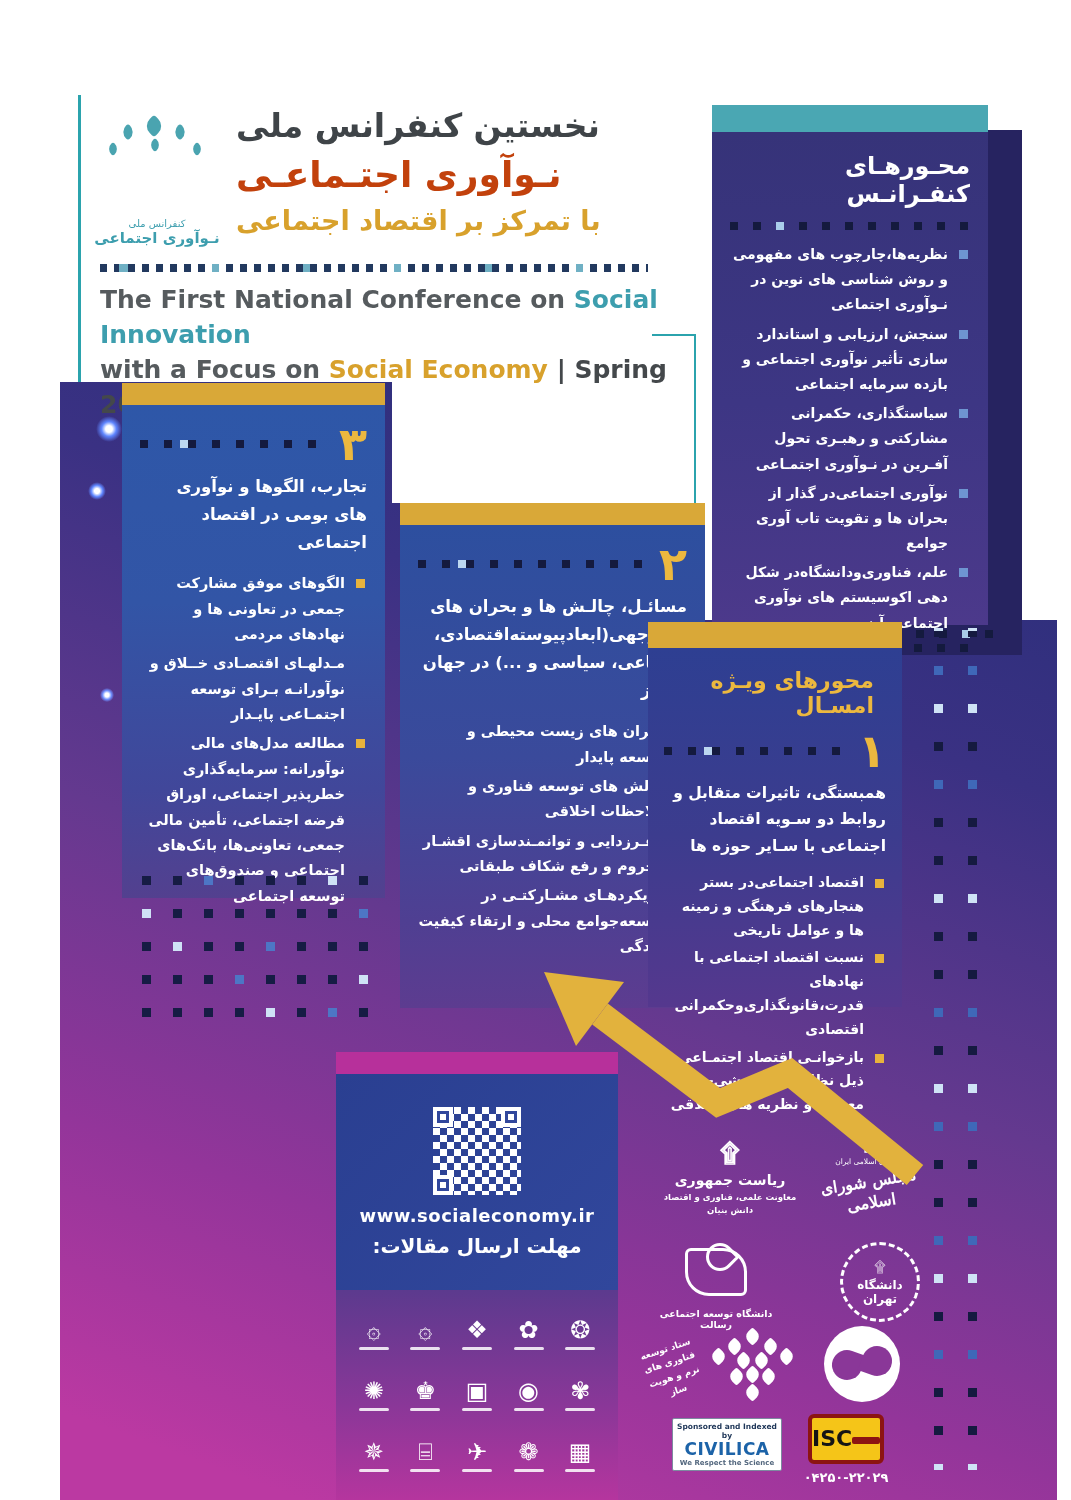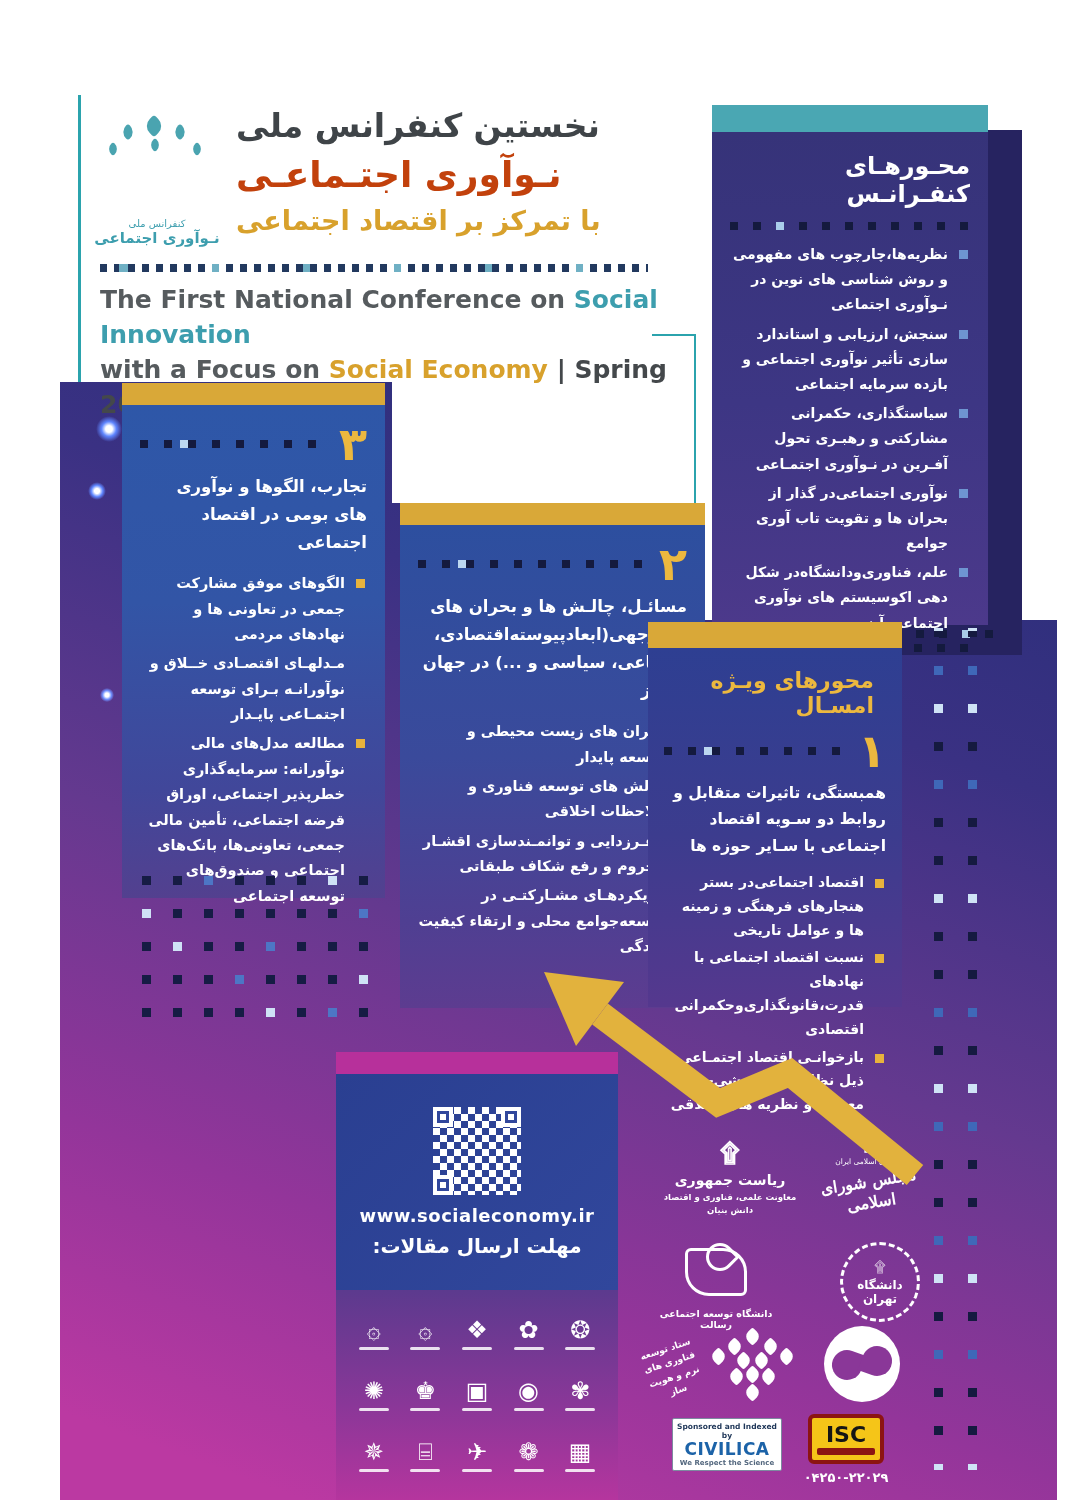--- a/index.html
+++ b/index.html
@@ -171,21 +171,21 @@
   .sp-barakat{left:812px;top:1326px;width:100px;}
   .bk-circle{width:76px;height:76px;margin:0 auto;border-radius:50%;background:#fff;position:relative;overflow:hidden;}
   .bk-circle i{position:absolute;width:30px;height:30px;border-radius:50% 0 50% 50%;background:#8a3798;}
   .bk1{left:8px;top:24px;transform:rotate(20deg);} .bk2{left:38px;top:20px;transform:rotate(200deg);}
   .sp-civilica{left:672px;top:1418px;width:110px;background:#fff;border:1px solid #7d8aa0;border-radius:2px;
       padding:3px 4px;box-sizing:border-box;text-align:center;z-index:4;}
   .cv-top{font-size:7.5px;font-weight:800;color:#1d3557;}
   .cv-name{font-size:17px;font-weight:800;color:#1c63a8;letter-spacing:.5px;line-height:1.1;}
   .cv-bot{font-size:7px;font-weight:700;color:#53677e;}
   .sp-isc{left:808px;top:1414px;width:76px;height:50px;background:#f5c518;border:4px solid #8c1412;border-radius:6px;
-      box-sizing:border-box;display:flex;flex-direction:column;align-items:center;justify-content:center;z-index:4;}
+      box-sizing:border-box;display:flex;flex-direction:row;align-items:center;justify-content:center;z-index:4;}
   .isc-name{font-size:22px;font-weight:800;color:#151515;line-height:1;}
   .isc-strip{width:58px;height:7px;background:#8c1412;margin-top:2px;border-radius:2px;}
   .isc-code{left:796px;top:1470px;width:100px;text-align:center;color:#fff;font-size:13px;font-weight:800;z-index:4;}
 </style>
 </head>
 <body>
 
 <div class="canvas">
 
   <div class="abs backdrop"></div>

